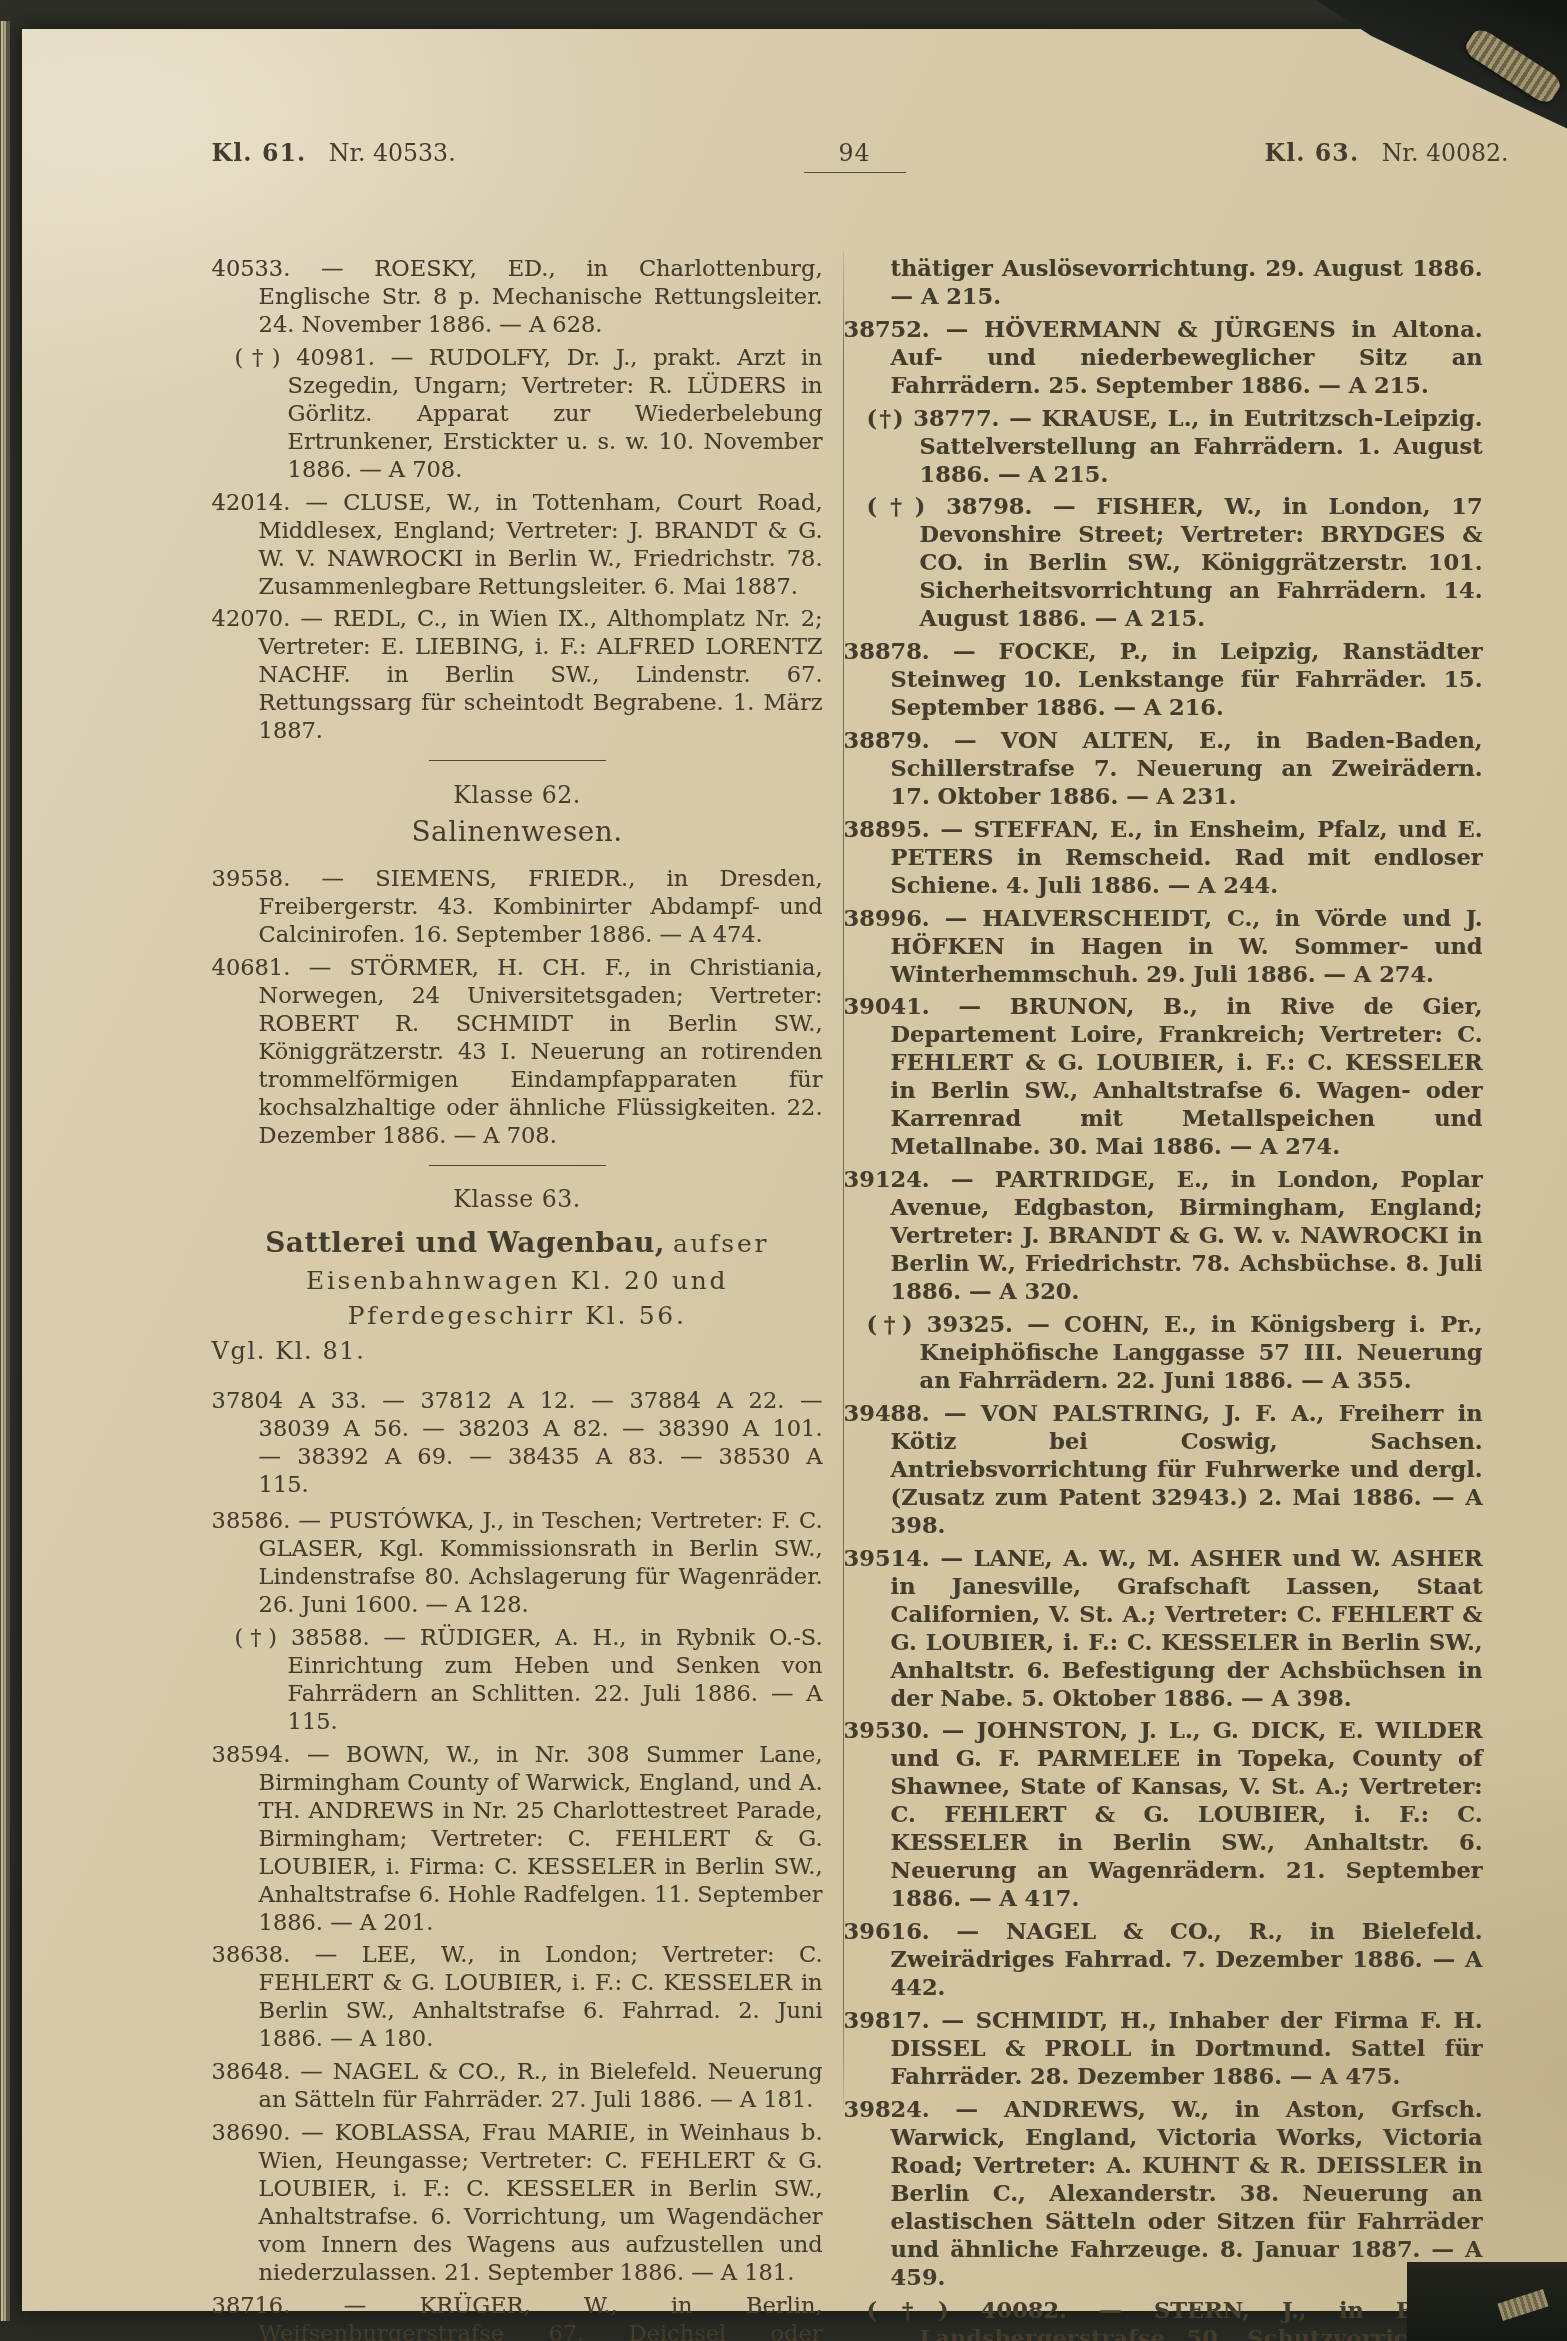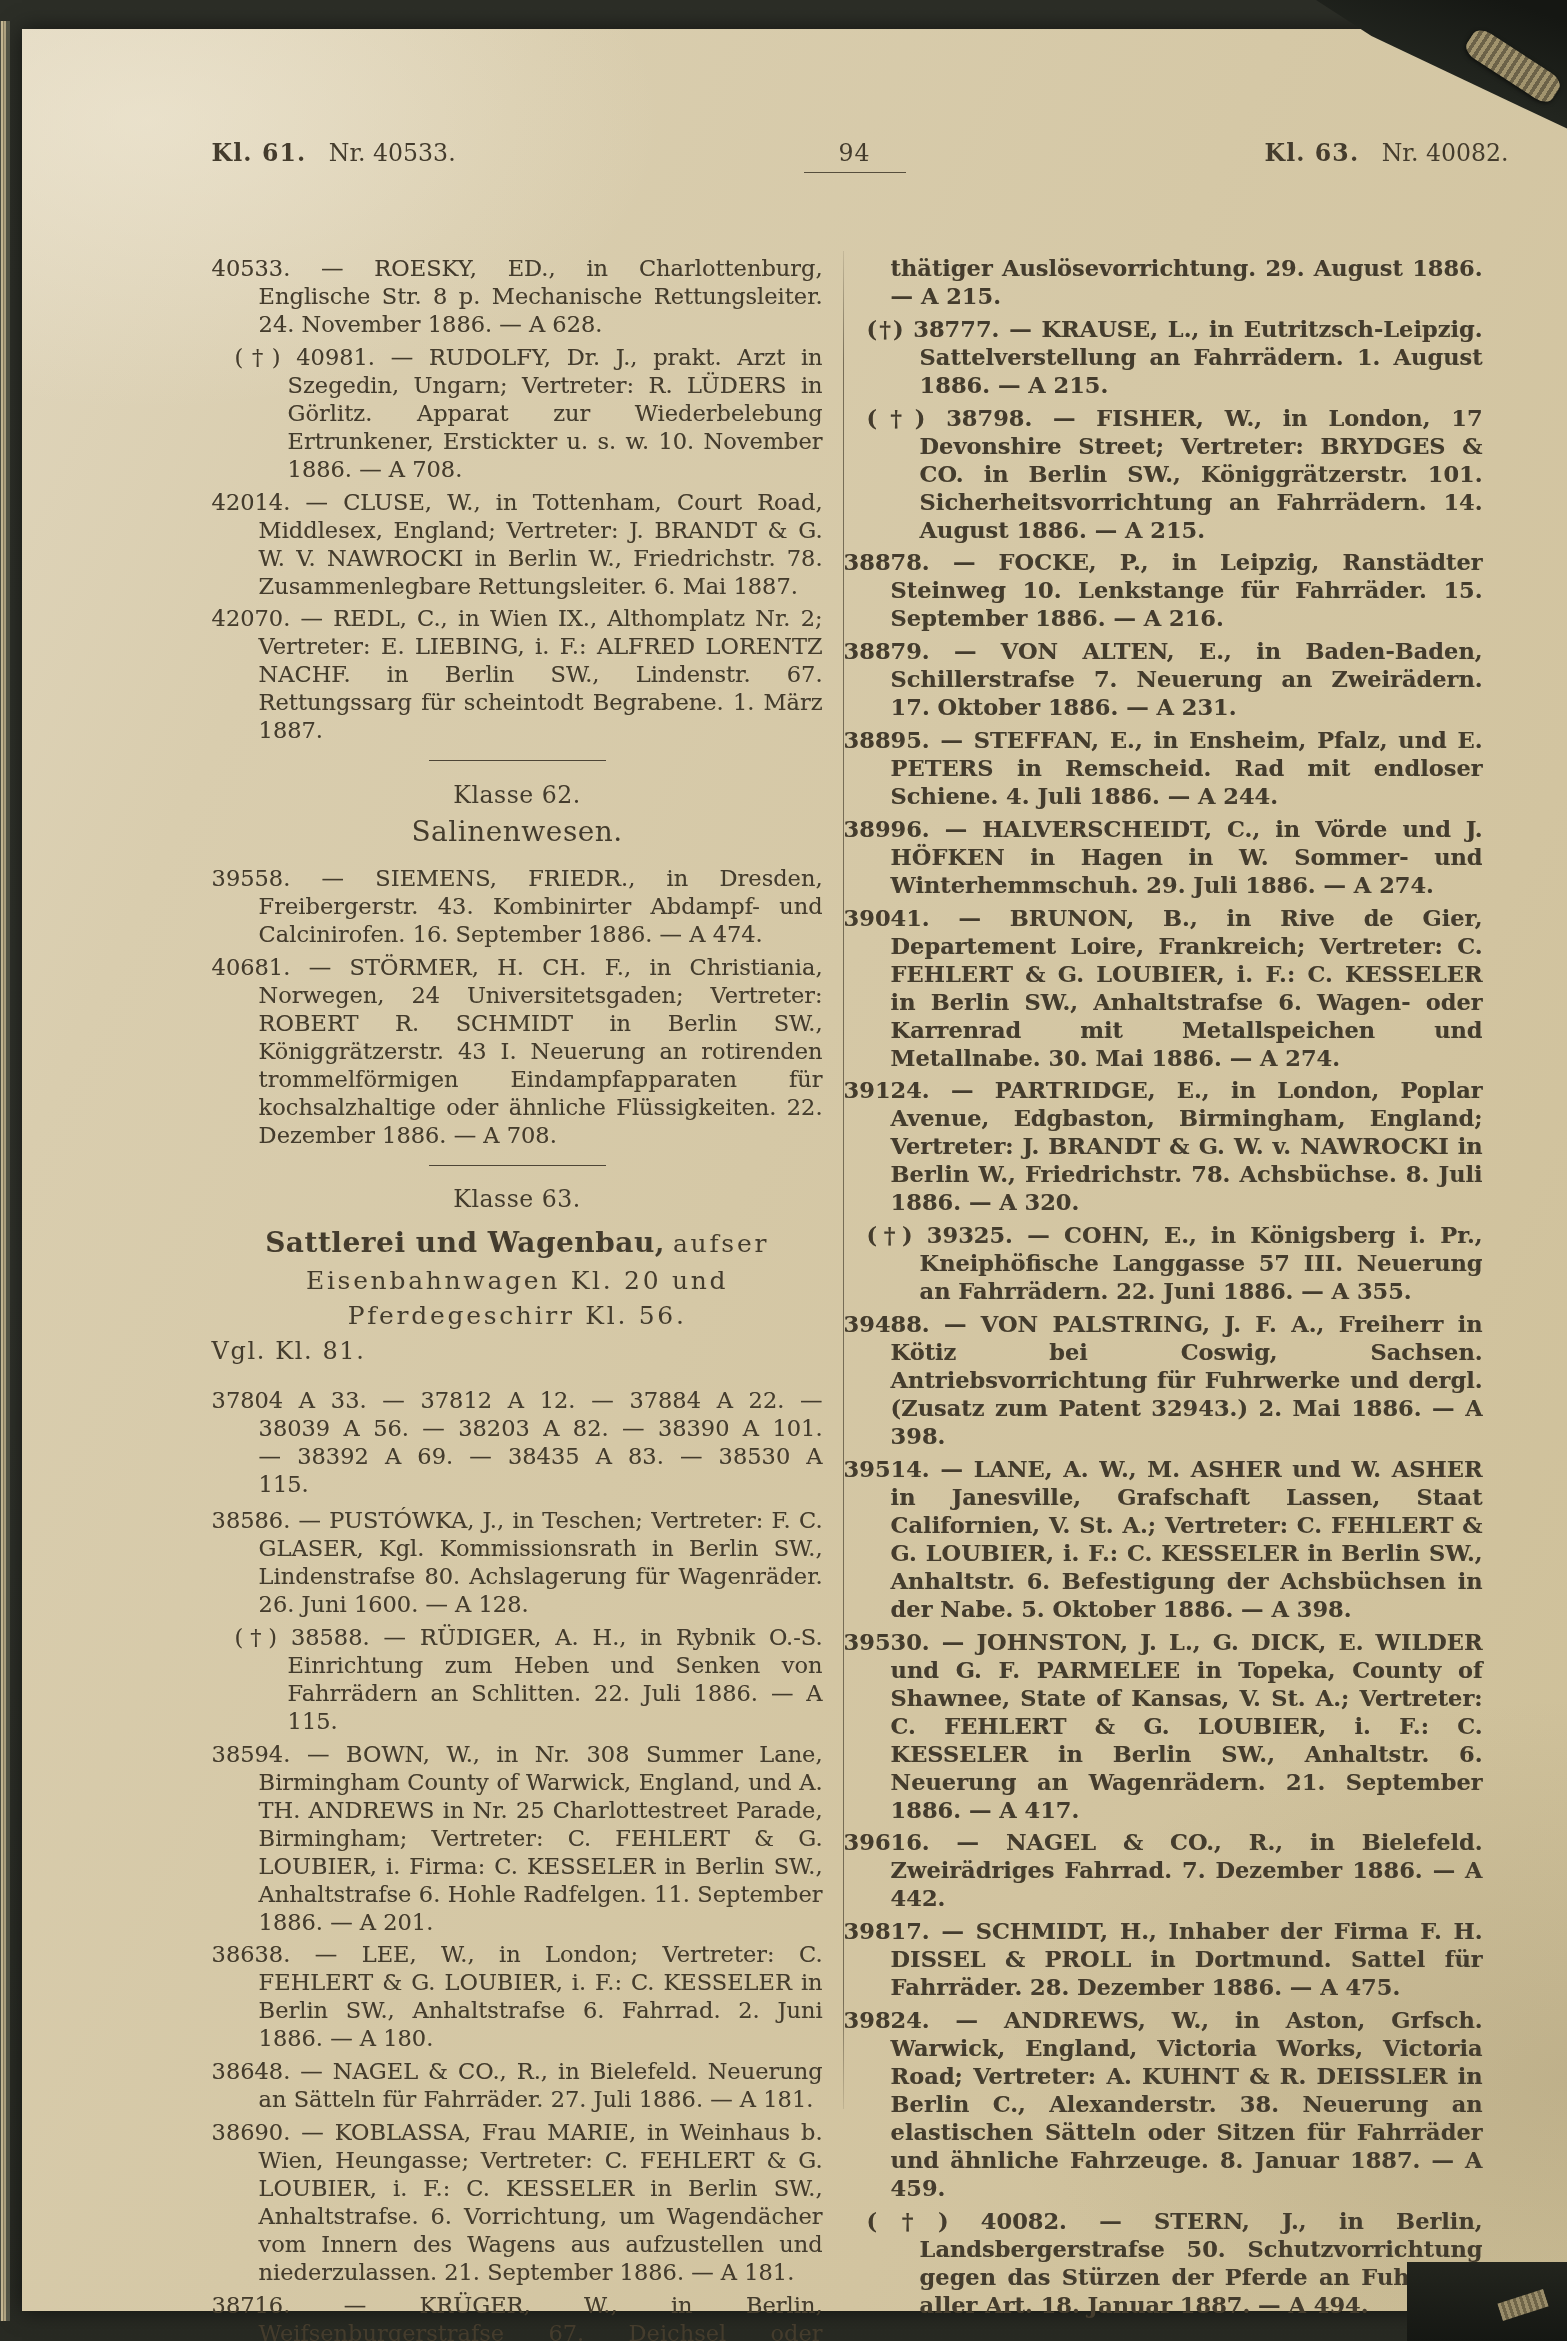--- a/index.html
+++ b/index.html
@@ -111,20 +111,21 @@
       <p class="entry">38638. — LEE, W., in London; Vertreter: C. FEHLERT &amp; G. LOUBIER, i. F.: C. KESSELER in Berlin SW., Anhaltstrafse 6. Fahrrad. 2. Juni 1886. — A 180.</p>
       <p class="entry">38648. — NAGEL &amp; CO., R., in Bielefeld. Neuerung an Sätteln für Fahrräder. 27. Juli 1886. — A 181.</p>
       <p class="entry">38690. — KOBLASSA, Frau MARIE, in Weinhaus b. Wien, Heungasse; Vertreter: C. FEHLERT &amp; G. LOUBIER, i. F.: C. KESSELER in Berlin SW., Anhaltstrafse. 6. Vorrichtung, um Wagendächer vom Innern des Wagens aus aufzustellen und niederzulassen. 21. September 1886. — A 181.</p>
       <p class="entry">38716. — KRÜGER, W., in Berlin, Weifsenburgerstrafse 67. Deichsel oder Scheerbaum mit selbst-</p>
     </div>
 
     <div class="coldivider"></div>
 
     <div class="col col-right">
       <p class="entry cont">thätiger Auslösevorrichtung. 29. August 1886. — A 215.</p>
+      <p class="entry">38752. — HÖVERMANN &amp; JÜRGENS in Altona. Auf- und niederbeweglicher Sitz an Fahrrädern. 25. September 1886. — A 215.</p>
       <p class="entry dagger">(†) 38777. — KRAUSE, L., in Eutritzsch-Leipzig. Sattelverstellung an Fahrrädern. 1. August 1886. — A 215.</p>
       <p class="entry dagger">(†) 38798. — FISHER, W., in London, 17 Devonshire Street; Vertreter: BRYDGES &amp; CO. in Berlin SW., Königgrätzerstr. 101. Sicherheitsvorrichtung an Fahrrädern. 14. August 1886. — A 215.</p>
       <p class="entry">38878. — FOCKE, P., in Leipzig, Ranstädter Steinweg 10. Lenkstange für Fahrräder. 15. September 1886. — A 216.</p>
       <p class="entry">38879. — VON ALTEN, E., in Baden-Baden, Schillerstrafse 7. Neuerung an Zweirädern. 17. Oktober 1886. — A 231.</p>
       <p class="entry">38895. — STEFFAN, E., in Ensheim, Pfalz, und E. PETERS in Remscheid. Rad mit endloser Schiene. 4. Juli 1886. — A 244.</p>
       <p class="entry">38996. — HALVERSCHEIDT, C., in Vörde und J. HÖFKEN in Hagen in W. Sommer- und Winterhemmschuh. 29. Juli 1886. — A 274.</p>
       <p class="entry">39041. — BRUNON, B., in Rive de Gier, Departement Loire, Frankreich; Vertreter: C. FEHLERT &amp; G. LOUBIER, i. F.: C. KESSELER in Berlin SW., Anhaltstrafse 6. Wagen- oder Karrenrad mit Metallspeichen und Metallnabe. 30. Mai 1886. — A 274.</p>
       <p class="entry">39124. — PARTRIDGE, E., in London, Poplar Avenue, Edgbaston, Birmingham, England; Vertreter: J. BRANDT &amp; G. W. v. NAWROCKI in Berlin W., Friedrichstr. 78. Achsbüchse. 8. Juli 1886. — A 320.</p>
       <p class="entry dagger">(†) 39325. — COHN, E., in Königsberg i. Pr., Kneiphöfische Langgasse 57 III. Neuerung an Fahrrädern. 22. Juni 1886. — A 355.</p>
       <p class="entry">39488. — VON PALSTRING, J. F. A., Freiherr in Kötiz bei Coswig, Sachsen. Antriebsvorrichtung für Fuhrwerke und dergl. (Zusatz zum Patent 32943.) 2. Mai 1886. — A 398.</p>

